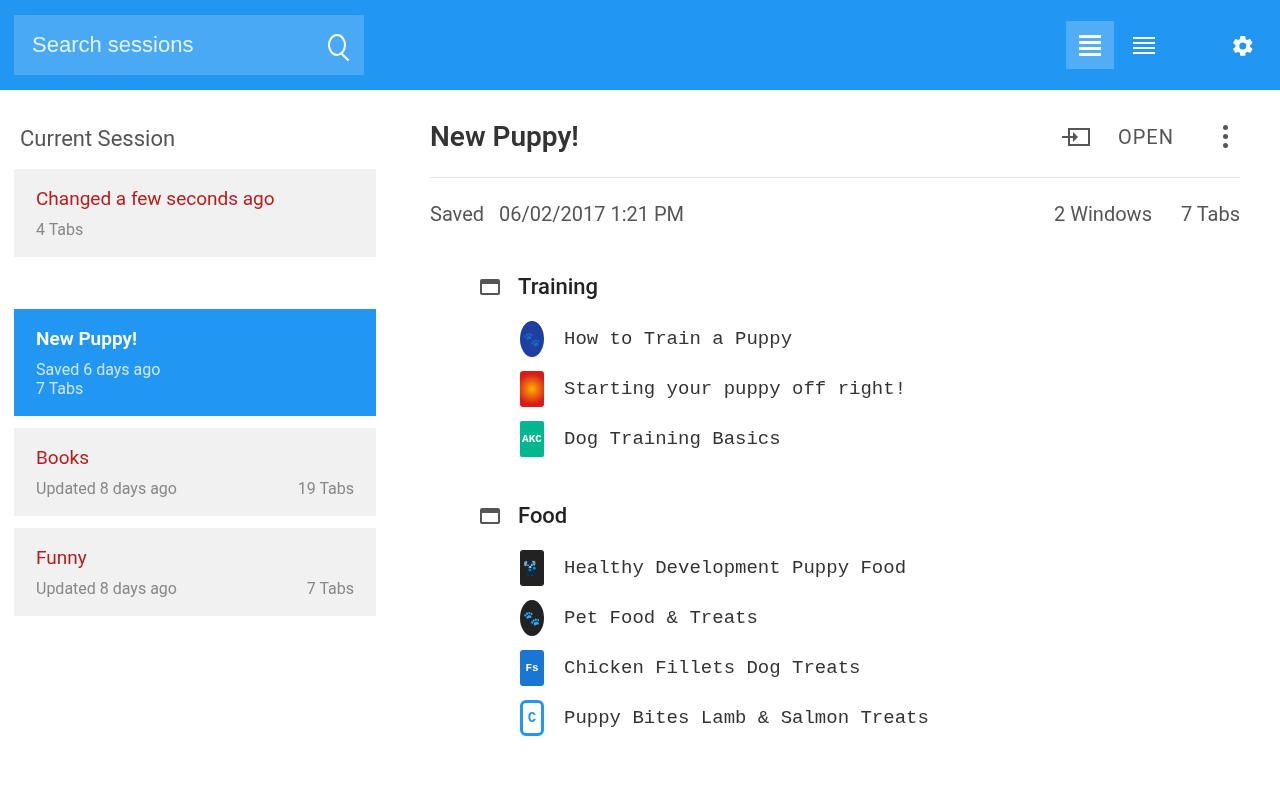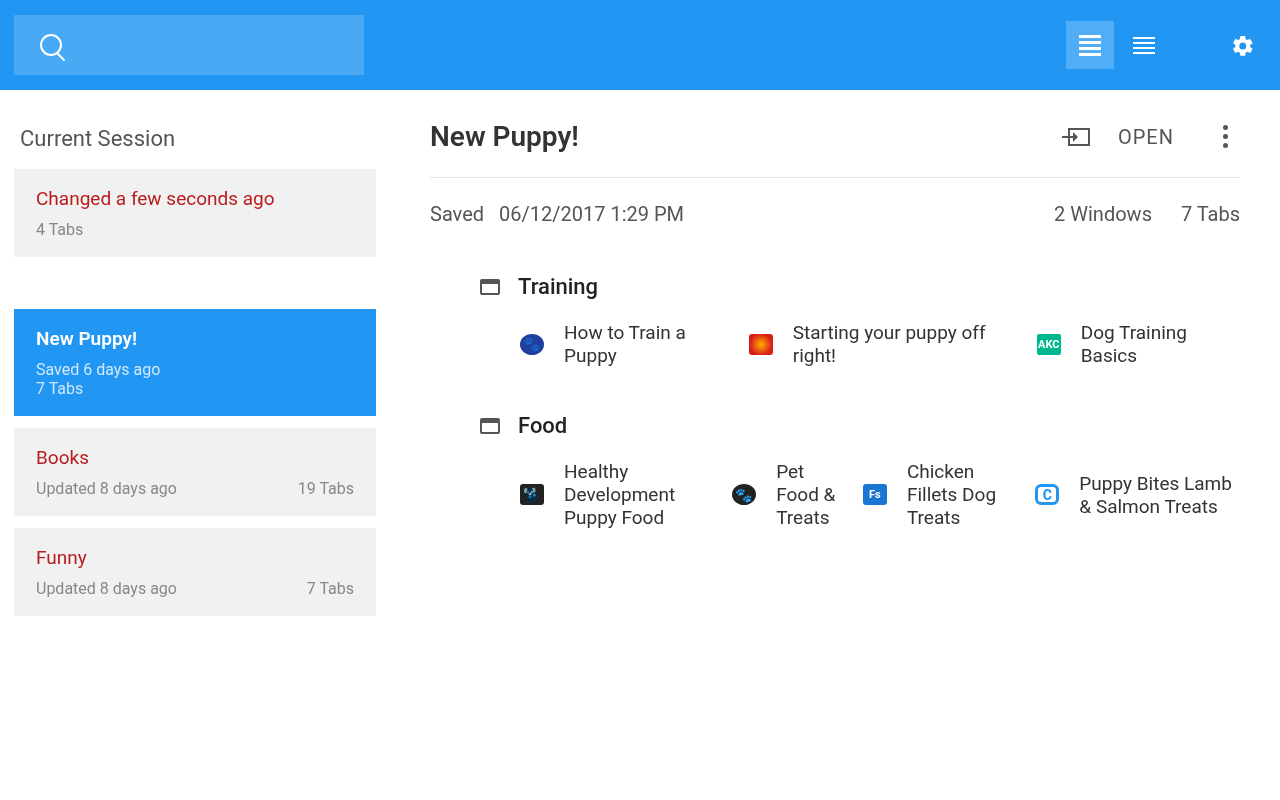--- a/index.html
+++ b/index.html
@@ -110,39 +110,40 @@
   }
   .detail-meta .left span + span { margin-left: 10px; }
   .detail-meta .right span + span { margin-left: 24px; }
 
   .window-group { margin-bottom: 46px; padding-left: 50px; }
   .window-header { display:flex; align-items:center; gap:18px; margin-bottom: 22px; }
   .window-icon { width: 20px; height: 16px; border: 2px solid #555; border-radius: 2px; position: relative; }
   .window-icon::before { content:""; position:absolute; left:0; right:0; top:0; height:3px; background:#555; }
   .window-name { font-size: 22px; font-weight: 500; color: #222; }
 
-  .tab-list { padding-left: 40px; display:flex; flex-direction:row; gap: 14px; }
+  .tab-list { padding-left: 40px; display:flex; flex-direction:column; gap: 14px; font-family: Liberation Mono, monospace; }
   .tab-item { display:flex; align-items:center; gap: 20px; font-size: 19px; color:#333; cursor:pointer; }
-  .favicon { width:24px; height:21px; border-radius:4px; display:inline-flex; align-items:center; justify-content:center; font-size:11px; font-weight:700; color:#fff; flex-shrink:0;text-align:center; }
+  .favicon { width:24px; height:36px; border-radius:4px; display:inline-flex; align-items:center; justify-content:center; font-size:11px; font-weight:700; color:#fff; flex-shrink:0;text-align:center; }
   .fi-paw   { background:#1e3fa0; border-radius:50%; }
   .fi-paw::before { content:"\1F43E"; font-size:14px; }
   .fi-swirl { background: radial-gradient(circle, #ffb000 0%, #d81b1b 70%); border-radius:3px; }
   .fi-akc   { background:#00b88f; border-radius:2px; }
   .fi-dog   { background:#222; border-radius:3px; }
   .fi-dog::before { content:"\1F415"; font-size:14px; filter: invert(1); }
   .fi-paw2  { background:#222; border-radius:50%; }
   .fi-paw2::before { content:"\1F43E"; font-size:14px; filter: brightness(1.6); }
   .fi-fs    { background:#1976d2; border-radius:3px; }
   .fi-c     { background:#fff; border:3px solid #2196f3; color:#2196f3; border-radius:6px; font-size:14px; font-weight:800; }
 </style>
 </head>
 <body>
 
 <div class="topbar">
   <div class="search-wrap">
+    <input class="search-input" type="text" placeholder="Search sessions" style="">
     <span class="search-icon"></span>
   </div>
   <div class="topbar-spacer"></div>
   <div class="toolbar-btn active">
     <span class="lines-icon">
       <span class="bar"></span>
         <span class="bar"></span>
         <span class="bar"></span>
         <span class="bar"></span>
     </span>
@@ -215,21 +216,21 @@
           <span></span>
             <span></span>
             <span></span>
         </div>
       </div>
     </div>
 
     <div class="detail-meta">
       <div class="left">
         <span>Saved</span>
-        <span>06/12/2017 1:29 PM</span>
+        <span>06/02/2017 1:21 PM</span>
       </div>
       <div class="right">
         <span>2 Windows</span>
         <span>7 Tabs</span>
       </div>
     </div>
 
     <div id="windows">
         <div class="window-group">
           <div class="window-header">

